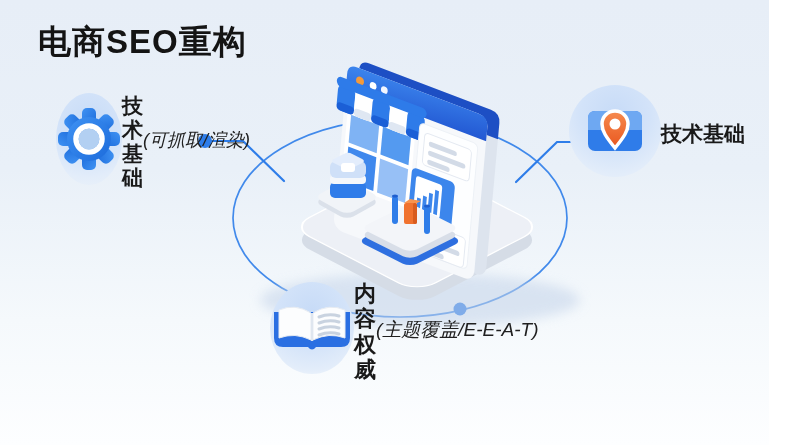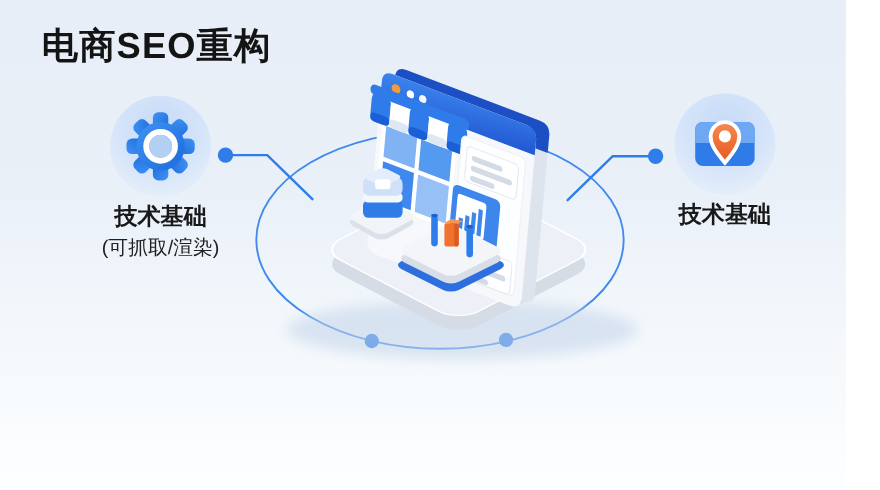--- a/index.html
+++ b/index.html
@@ -10,31 +10,31 @@
     font-family:"Liberation Sans","DejaVu Sans",sans-serif;
     background:linear-gradient(180deg,#e7eef7 0%,#e9f0f8 38%,#f5f9fc 72%,#fdfeff 100%);
   }
   .page-title{
     position:absolute;left:38px;top:20px;
     font-size:33px;font-weight:800;color:#141414;letter-spacing:1px;
   }
   .diagram-svg{position:absolute;left:0;top:0;z-index:1;}
   .node{
     position:absolute;z-index:2;
-    display:flex;flex-direction:column;align-items:center;
+    display:flex;flex-direction:row;align-items:center;
     text-align:right;
   }
   .node-circle{
     width:92px;height:92px;border-radius:50%;
     background:radial-gradient(circle at 50% 32%,
       #c7dbf7 0%,#d3e3f9 45%,#e3edfa 78%,rgba(238,245,252,0.0) 100%);
     display:flex;align-items:center;justify-content:center;
   }
   .node-label{margin-top:7px;font-size:21px;font-weight:700;color:#191919;line-height:1.15;}
-  .node-sub{margin-top:3px;font-size:18px;color:#202020;white-space:nowrap;}
+  .node-sub{margin-top:3px;font-size:18px;color:#202020;white-space:nowrap;font-style:italic;}
   .node-left{left:56px;top:87px;width:180px;}
   .node-right{left:569px;top:85px;width:180px;}
   .node-bottom{left:270px;top:274px;width:260px;}
   .node-bottom .node-label{font-size:22px;}
   .node-bottom .node-sub{font-size:19px;}
 </style>
 </head>
 <body>
 
 <div class="canvas">
@@ -220,14 +220,32 @@
         </defs>
         <rect x="-27" y="-20" width="54" height="40" rx="7" fill="#2f7ce9"></rect>
         <path d="M-27,-13 Q-27,-20 -20,-20 L20,-20 Q27,-20 27,-13 L27,-1 L-27,-1 Z" fill="#6ea8f2"></path>
         <path d="M0,17 C-9,6 -13,0 -13,-7 A13,13 0 1,1 13,-7 C13,0 9,6 0,17 Z" fill="url(#pinG2)" stroke="#ffffff" stroke-width="3.5"></path>
         <circle cx="0" cy="-7" r="5.5" fill="#ffffff"></circle>
       </svg>
     </div>
     <div class="node-label">技术基础</div>
   </div>
 
+  <div class="node node-bottom">
+    <div class="node-circle">
+      <svg width="84" height="84" viewBox="-42 -42 84 84">
+        <path d="M-38,-16 L-38,10 Q-38,19 -29,19 L-4,19 Q0,24 4,19 L29,19 Q38,19 38,10 L38,-16 Z" fill="#2a6fe2"></path>
+        <path d="M-33,-18 Q-17,-25 -1,-15 L-1,12 Q-17,4 -33,10 Z" fill="#fcfdfe" stroke="#e6ebf2" stroke-width="1"></path>
+        <path d="M33,-18 Q17,-25 1,-15 L1,12 Q17,4 33,10 Z" fill="#fcfdfe" stroke="#e6ebf2" stroke-width="1"></path>
+        <path d="M0,-15 L0,13" stroke="#dfe6ef" stroke-width="2"></path>
+        <g stroke="#c9d3e0" stroke-width="3" stroke-linecap="round" fill="none">
+          <path d="M7,-11 Q17,-15 27,-12"></path>
+          <path d="M7,-5 Q17,-9 27,-6"></path>
+          <path d="M7,1 Q17,-3 27,0"></path>
+          <path d="M7,7 Q17,3 27,6"></path>
+        </g>
+      </svg>
+    </div>
+    <div class="node-label">内容权威</div>
+    <div class="node-sub">(主题覆盖/E-E-A-T)</div>
+  </div>
 
 </div>
 
 </body></html>

